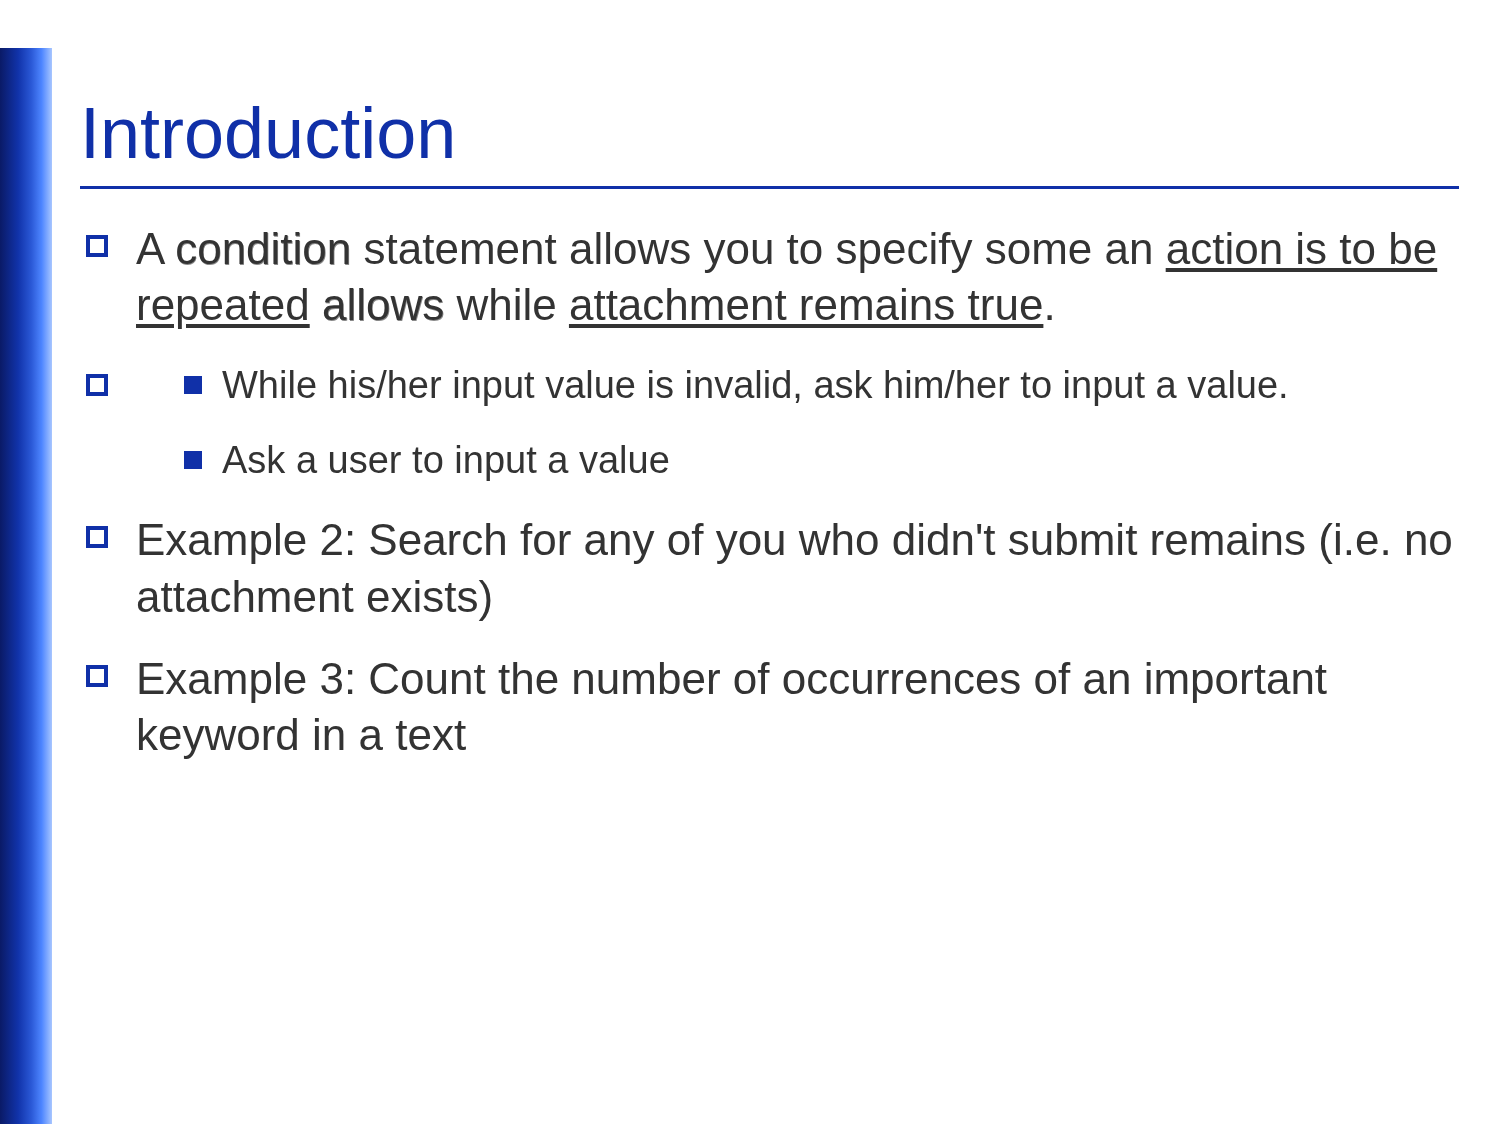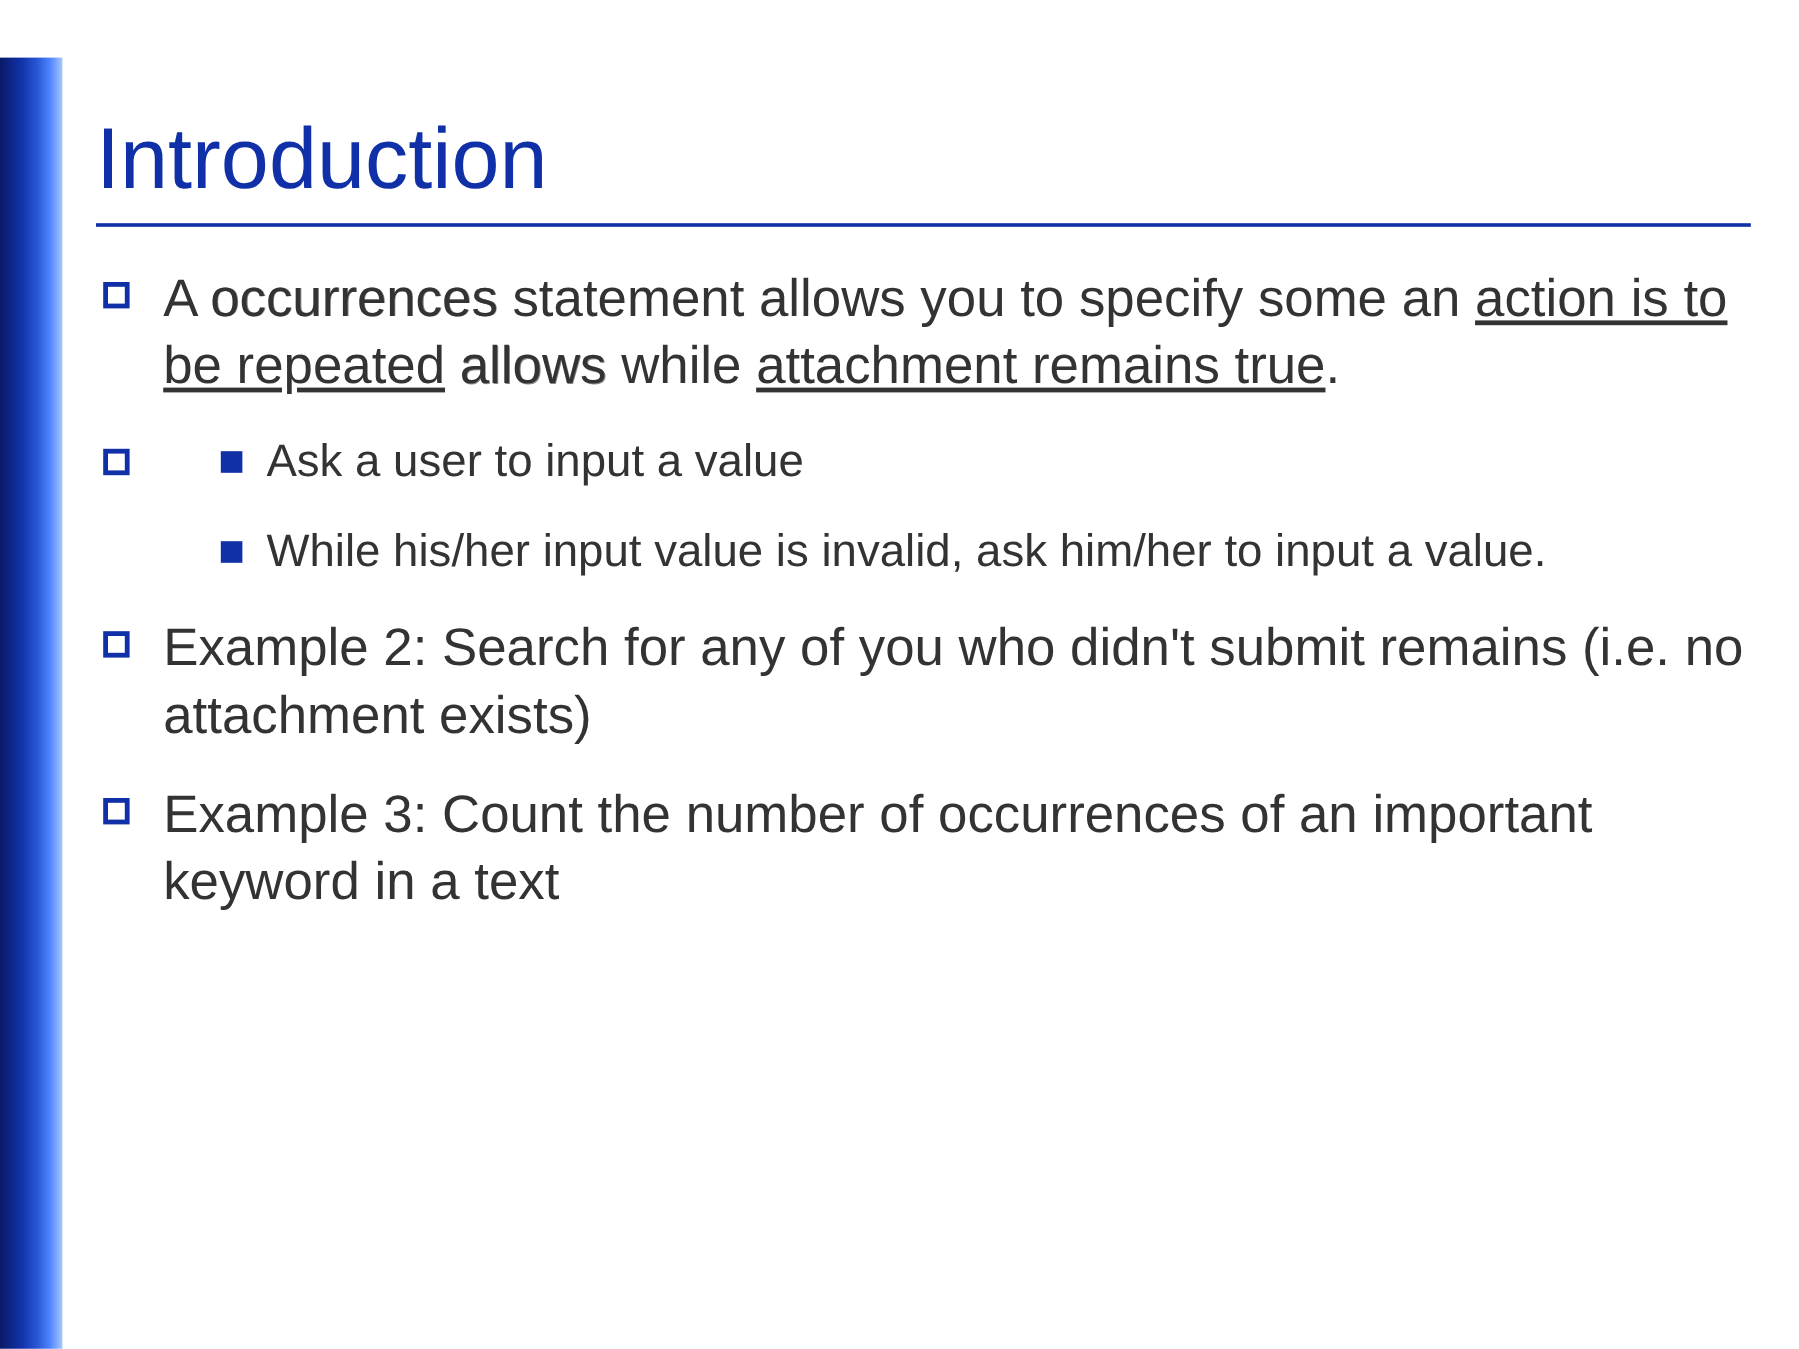--- a/index.html
+++ b/index.html
@@ -110,30 +110,30 @@
 <div class="slide">
   <div class="left-bar"></div>
 
   <div class="content">
     <h1 class="title">Introduction</h1>
     <hr class="title-rule">
 
     <ul class="lvl1">
 
       <li>
-        <span>A </span><span class="shadowish">occurrences</span><span> statement allows you to specify some an </span><span class="u">action is to be repeated</span><span> </span><span class="shadowish">allows</span><span> while </span><span class="u">attachment remains true</span><span>.</span>
+        <span>A </span><span class="shadowish">condition</span><span> statement allows you to specify some an </span><span class="u">action is to be repeated</span><span> </span><span class="shadowish">allows</span><span> while </span><span class="u">attachment remains true</span><span>.</span>
       </li>
 
       <li>
         <ul class="lvl2">
           <li>
-            <span>Ask a user to input a value</span>
+            <span>While his/her input value is invalid, ask him/her to input a value.</span>
           </li>
           <li>
-            <span>While his/her input value is invalid, ask him/her to input a value.</span>
+            <span>Ask a user to input a value</span>
           </li>
         </ul>
       </li>
 
       <li>
         <span>Example 2: Search for any of you who didn't submit remains (i.e. no attachment exists)</span>
       </li>
 
       <li>
         <span>Example 3: Count the number of occurrences of an important keyword in a text</span>

